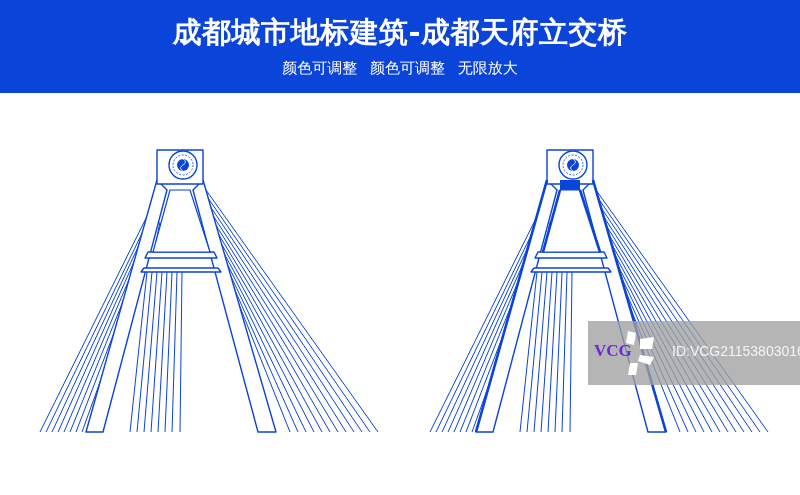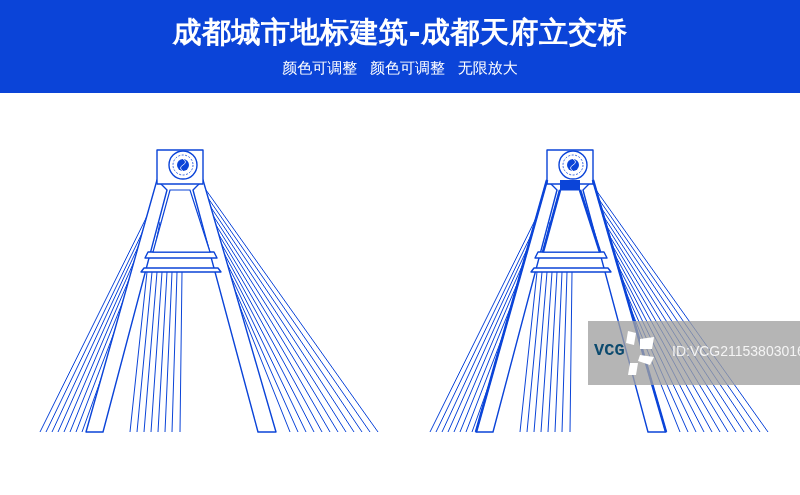--- a/index.html
+++ b/index.html
@@ -2,21 +2,21 @@
 <html><head>
 <meta charset="utf-8">
 <style>
   html,body{margin:0;padding:0;}
   body{width:800px;height:495px;background:#ffffff;position:relative;overflow:hidden;font-family:"DejaVu Sans",sans-serif;}
   .banner{position:absolute;left:0;top:0;width:800px;height:93px;background:#0b44d8;text-align:center;color:#fff;}
   .banner .title{position:absolute;left:0;right:0;top:14px;font-size:29px;font-weight:bold;letter-spacing:0.5px;line-height:36px;}
   .banner .subtitle{position:absolute;left:0;right:0;top:58px;font-size:15px;line-height:20px;word-spacing:8px;}
   .art{position:absolute;left:0;top:93px;width:800px;height:402px;}
   .watermark{position:absolute;left:588px;top:321px;width:212px;height:64px;background:rgba(160,160,160,0.78);}
-  .wm-logo{position:absolute;left:6px;top:20px;color:#0c4a6e;font-weight:bold;font-size:17px;font-family:Liberation Mono, monospace;}
+  .wm-logo{position:absolute;left:6px;top:20px;color:#6d28d9;font-weight:bold;font-size:17px;font-family:Liberation Serif, serif;}
   .wm-id{position:absolute;left:84px;top:22px;color:rgba(255,255,255,0.85);font-size:14px;font-family:"Liberation Sans",sans-serif;}
   .wm-flower{position:absolute;left:32px;top:8px;}
 </style>
 </head>
 <body>
 
 <div class="banner">
   <div class="title">成都城市地标建筑-成都天府立交桥</div>
   <div class="subtitle">颜色可调整  颜色可调整  无限放大</div>
 </div>

